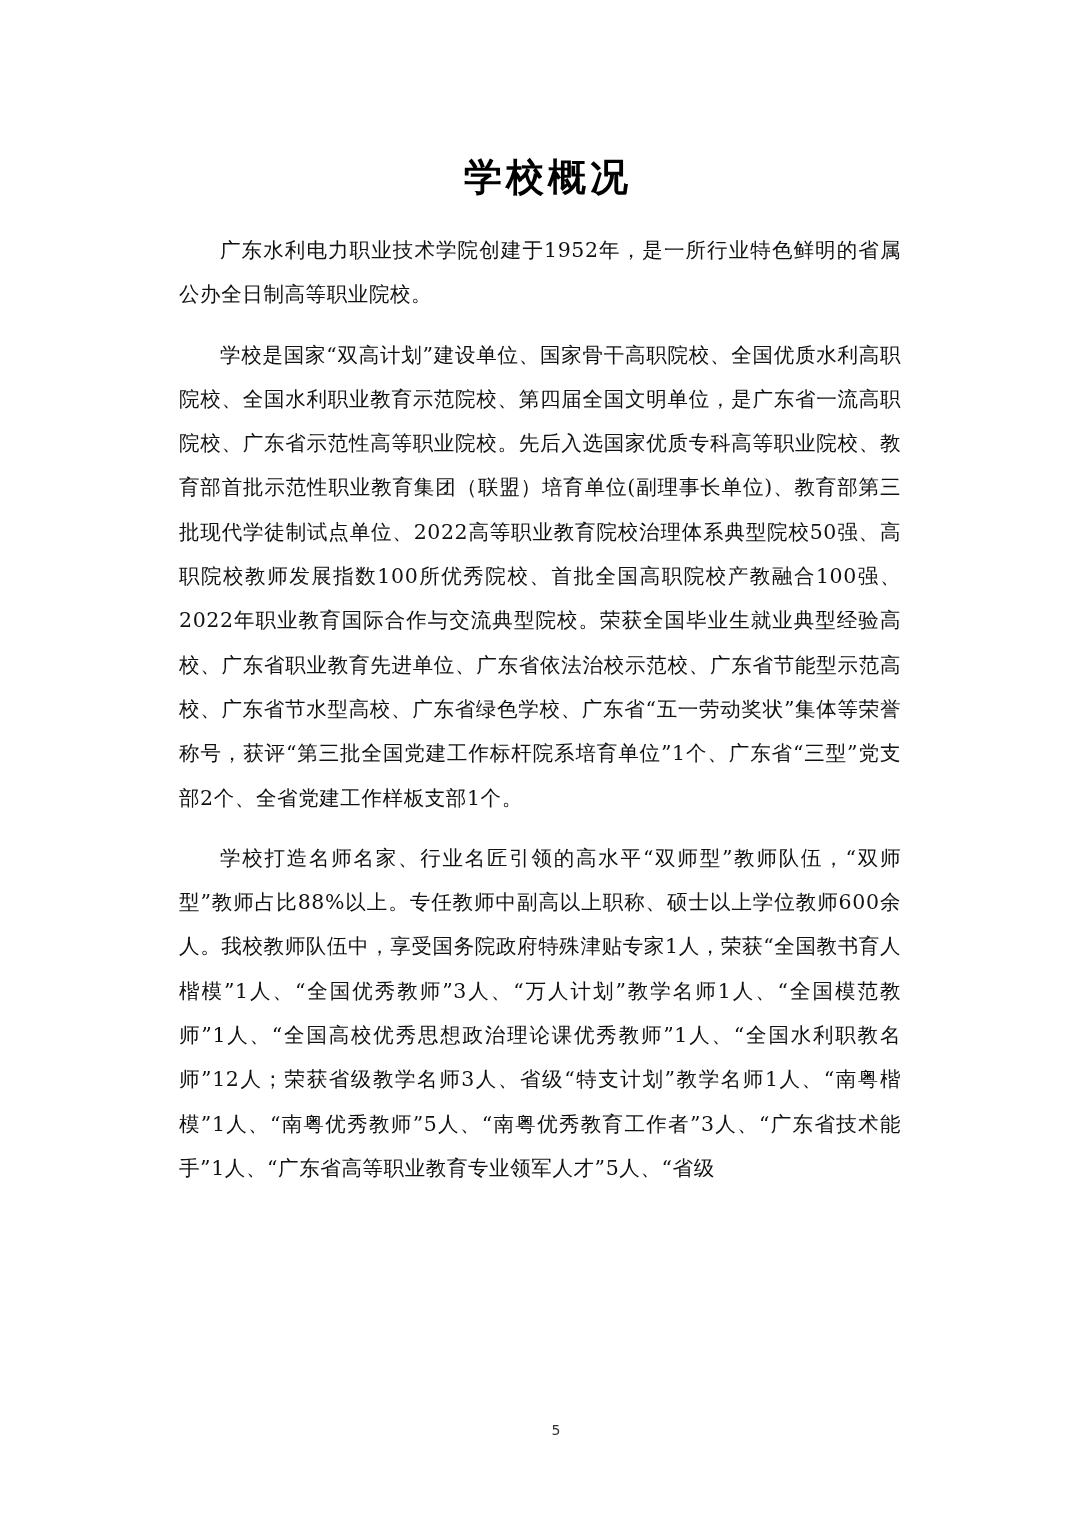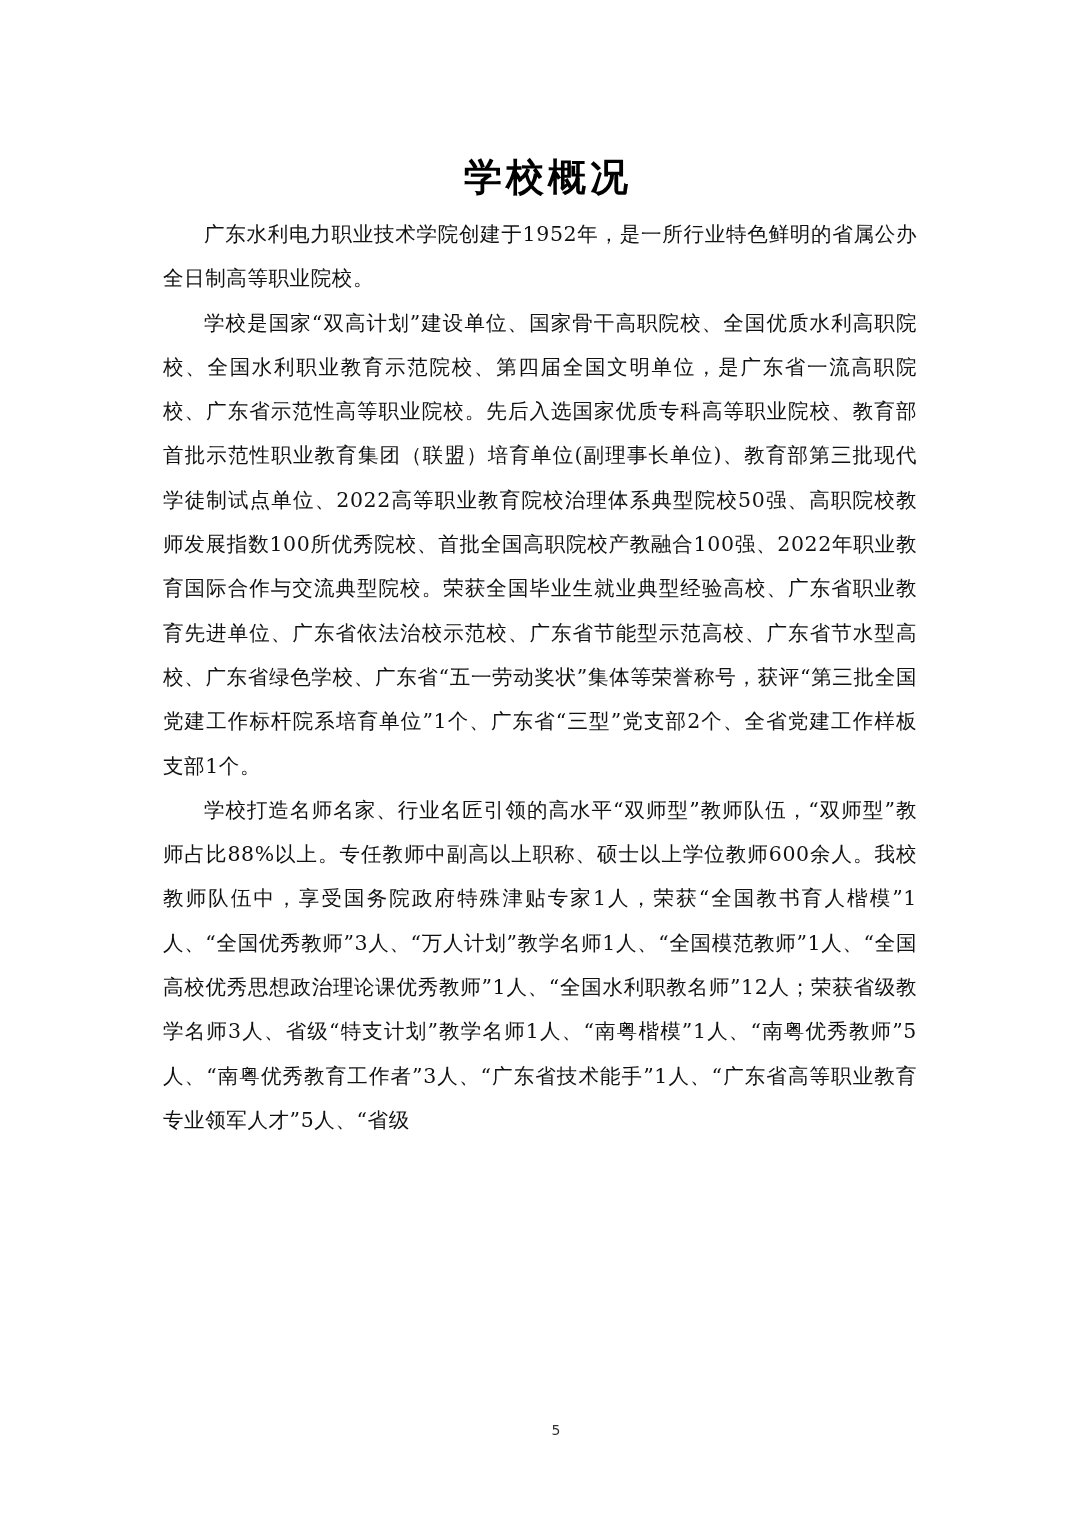--- a/index.html
+++ b/index.html
@@ -40,21 +40,21 @@
       left: 163px;
       top: 212px;
       width: 754px;
       font-size: 20.5px;
       line-height: 44.3px;
       text-align: justify;
       text-justify: inter-character;
       letter-spacing: 0.6px;
     }
     .body-text p {
-      margin: 0;
+      margin: 16px;
       text-indent: 2em;
     }
     .page-number {
       position: absolute;
       left: 0;
       top: 1422px;
       width: 1112px;
       text-align: center;
       font-family: "DejaVu Sans", "Liberation Sans", sans-serif;
       font-size: 14px;

